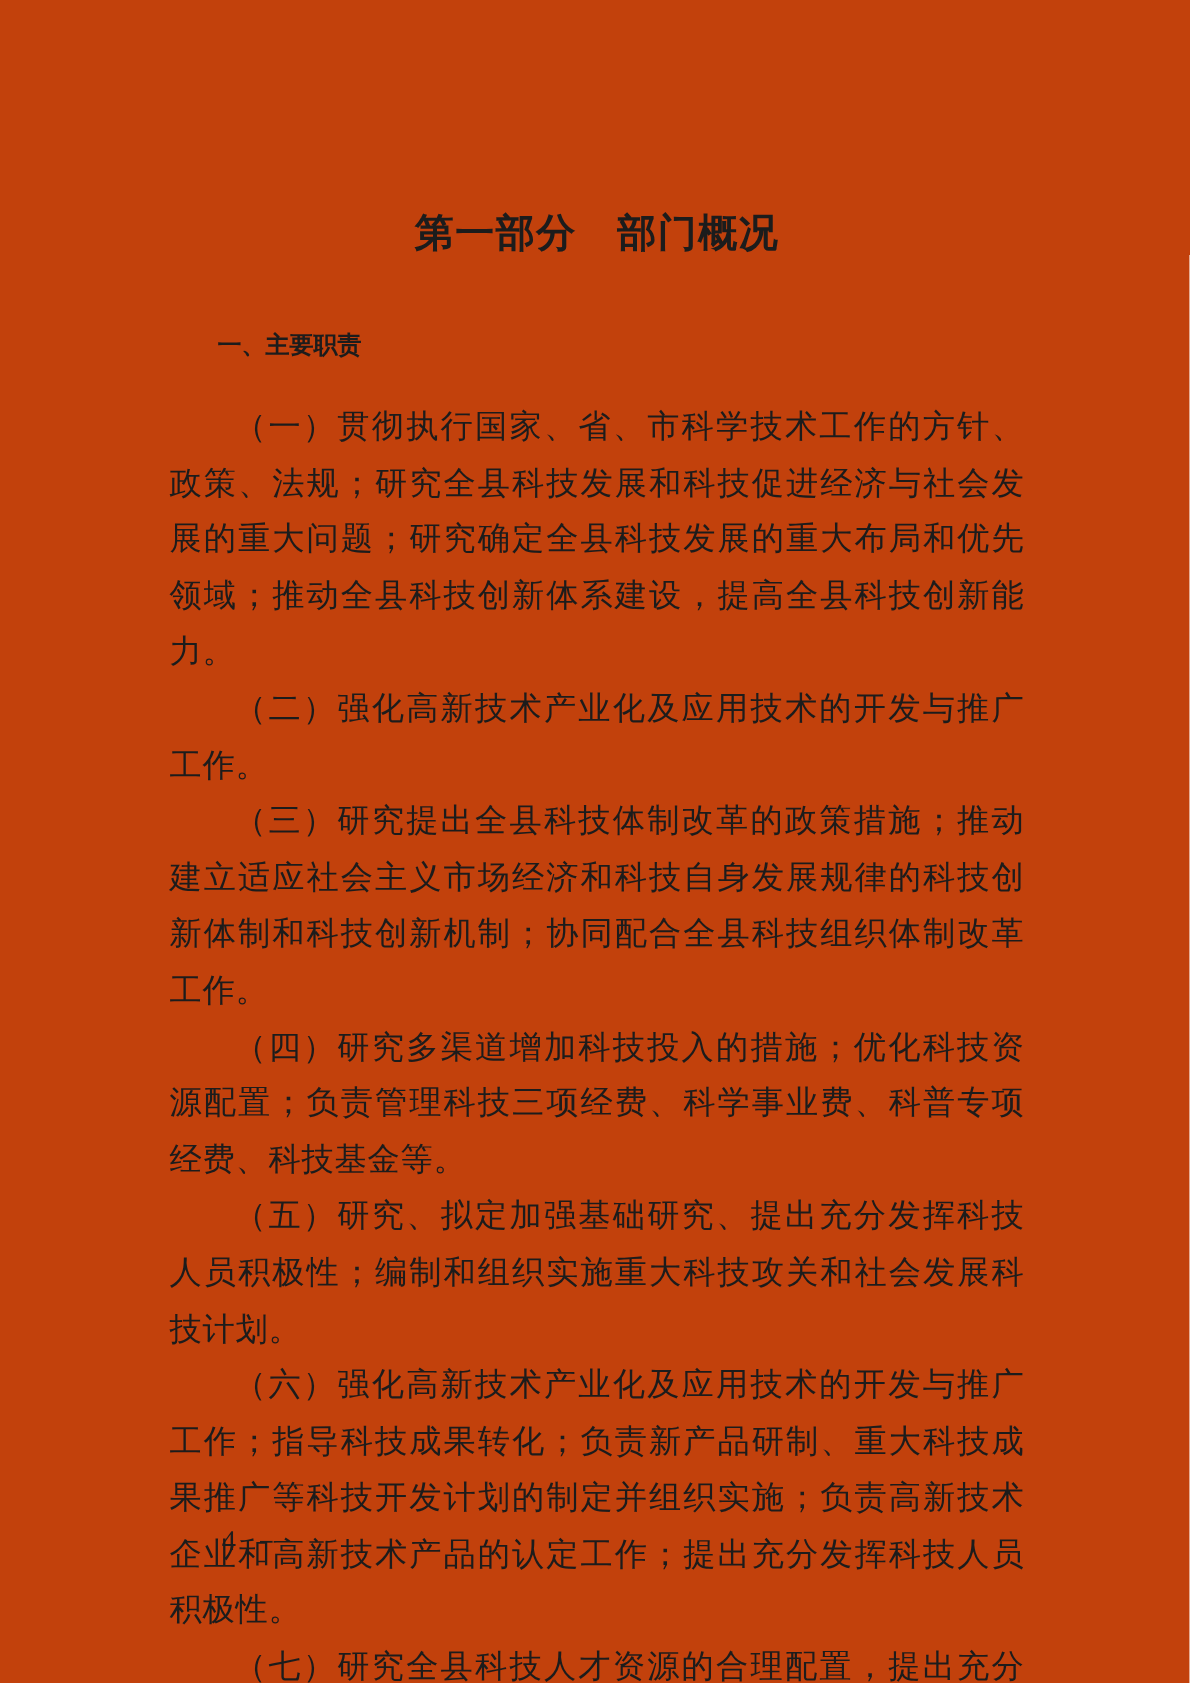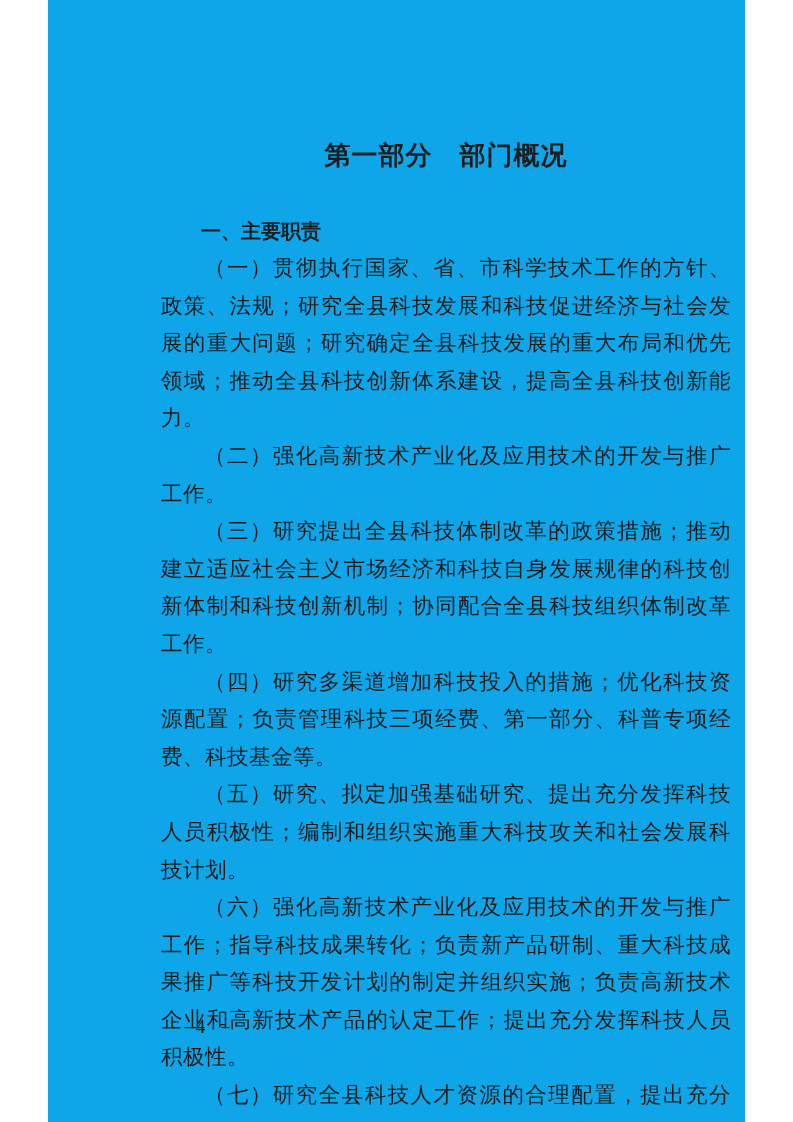--- a/index.html
+++ b/index.html
@@ -3,24 +3,24 @@
 <meta charset="utf-8">
 <style>
   * { box-sizing: border-box; }
   html, body {
     margin: 0;
     padding: 0;
     background: #ffffff;
   }
   .page {
     position: relative;
-    width: 697px;
+    width: 793px;
     height: 1122px;
     margin: 0 auto;
-    background: #0ea5e9;
+    background: #c2410c;
     color: #1c1c1c;
     overflow: hidden;
     font-family: "Liberation Serif", "DejaVu Serif", serif;
   }
   .content {
     position: absolute;
     left: 113px;
     width: 570px;
     top: 0;
   }
@@ -30,23 +30,23 @@
     font-size: 26px;
     line-height: 38px;
     text-align: center;
     letter-spacing: 1px;
     margin: 136px 0 0 0;
     white-space: pre;
   }
   .section-heading {
     font-family: "Liberation Sans", "DejaVu Sans", sans-serif;
     font-weight: bold;
-    font-size: 20px;
+    font-size: 16px;
     line-height: 38px;
-    margin: 38px 0 0 0;
+    margin: 38px 0 16px 0;
     text-indent: 2em;
   }
   .para {
     font-size: 21.5px;
     line-height: 37.6px;
     margin: 0;
     text-indent: 2em;
     text-align: justify;
     text-justify: inter-ideograph;
     letter-spacing: 0.5px;
@@ -63,19 +63,19 @@
 </head>
 <body>
 
 <div class="page">
   <div class="content">
     <h1 class="doc-title">第一部分　部门概况</h1>
     <h2 class="section-heading">一、主要职责</h2>
     <p class="para">（一）贯彻执行国家、省、市科学技术工作的方针、政策、法规；研究全县科技发展和科技促进经济与社会发展的重大问题；研究确定全县科技发展的重大布局和优先领域；推动全县科技创新体系建设，提高全县科技创新能力。</p>
     <p class="para">（二）强化高新技术产业化及应用技术的开发与推广工作。</p>
     <p class="para">（三）研究提出全县科技体制改革的政策措施；推动建立适应社会主义市场经济和科技自身发展规律的科技创新体制和科技创新机制；协同配合全县科技组织体制改革工作。</p>
-    <p class="para">（四）研究多渠道增加科技投入的措施；优化科技资源配置；负责管理科技三项经费、第一部分、科普专项经费、科技基金等。</p>
+    <p class="para">（四）研究多渠道增加科技投入的措施；优化科技资源配置；负责管理科技三项经费、科学事业费、科普专项经费、科技基金等。</p>
     <p class="para">（五）研究、拟定加强基础研究、提出充分发挥科技人员积极性；编制和组织实施重大科技攻关和社会发展科技计划。</p>
     <p class="para">（六）强化高新技术产业化及应用技术的开发与推广工作；指导科技成果转化；负责新产品研制、重大科技成果推广等科技开发计划的制定并组织实施；负责高新技术企业和高新技术产品的认定工作；提出充分发挥科技人员积极性。</p>
     <p class="para">（七）研究全县科技人才资源的合理配置，提出充分发挥科技人员积极性、创造科技人才成长良好环境的相关政策</p>
   </div>
   <div class="page-number">－ 4 －</div>
 </div>
 
 </body></html>

